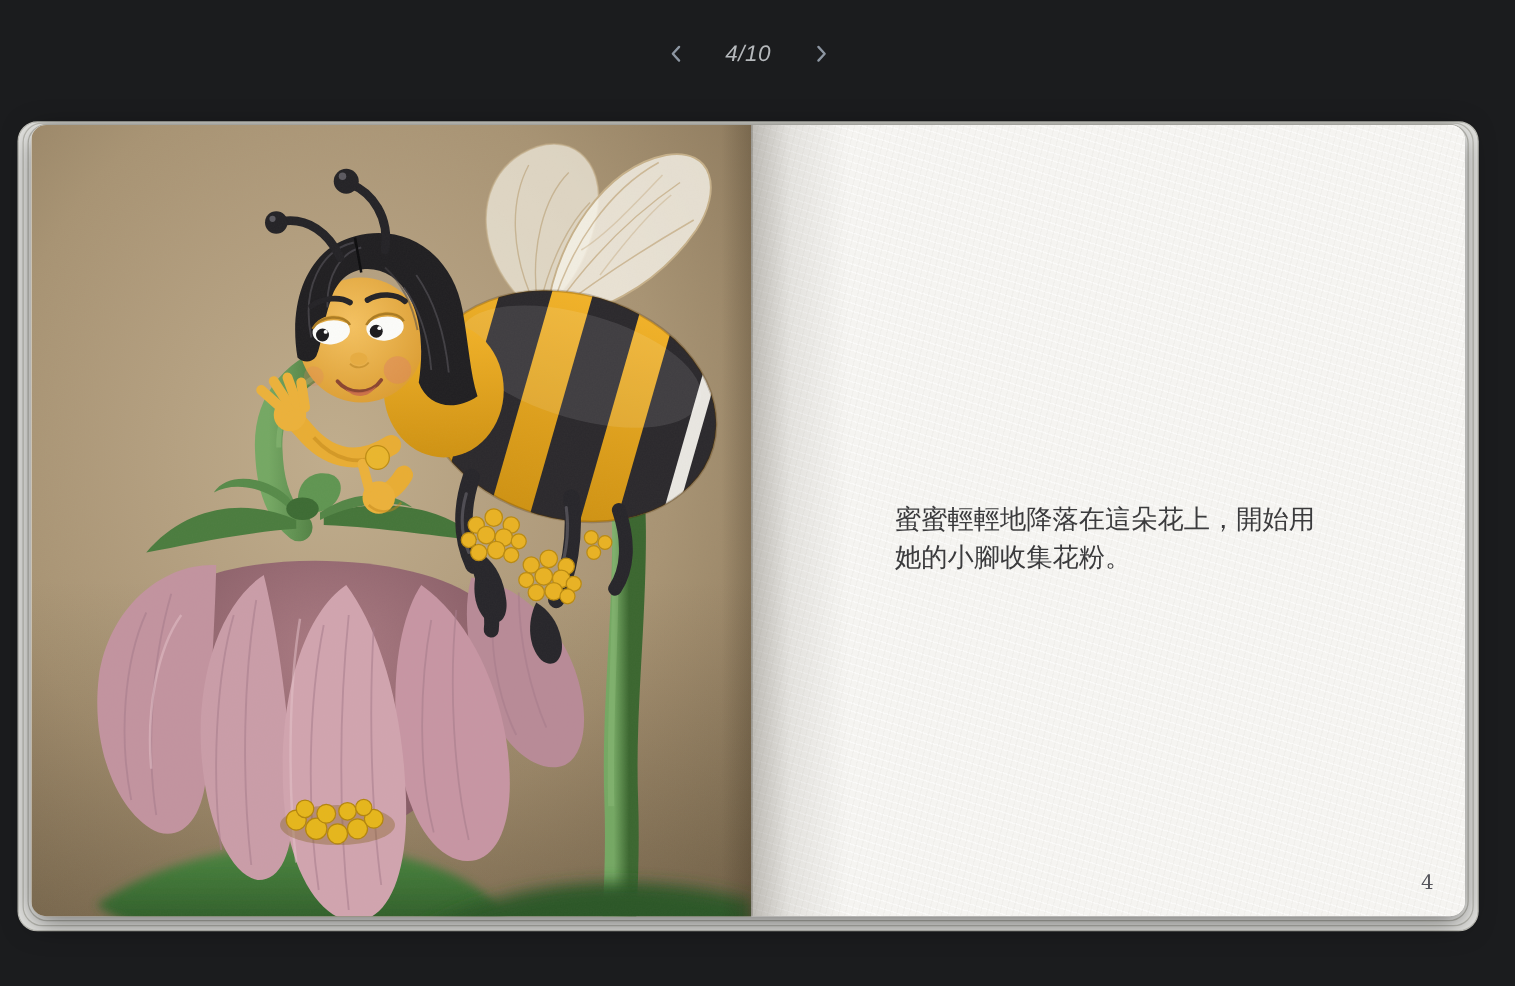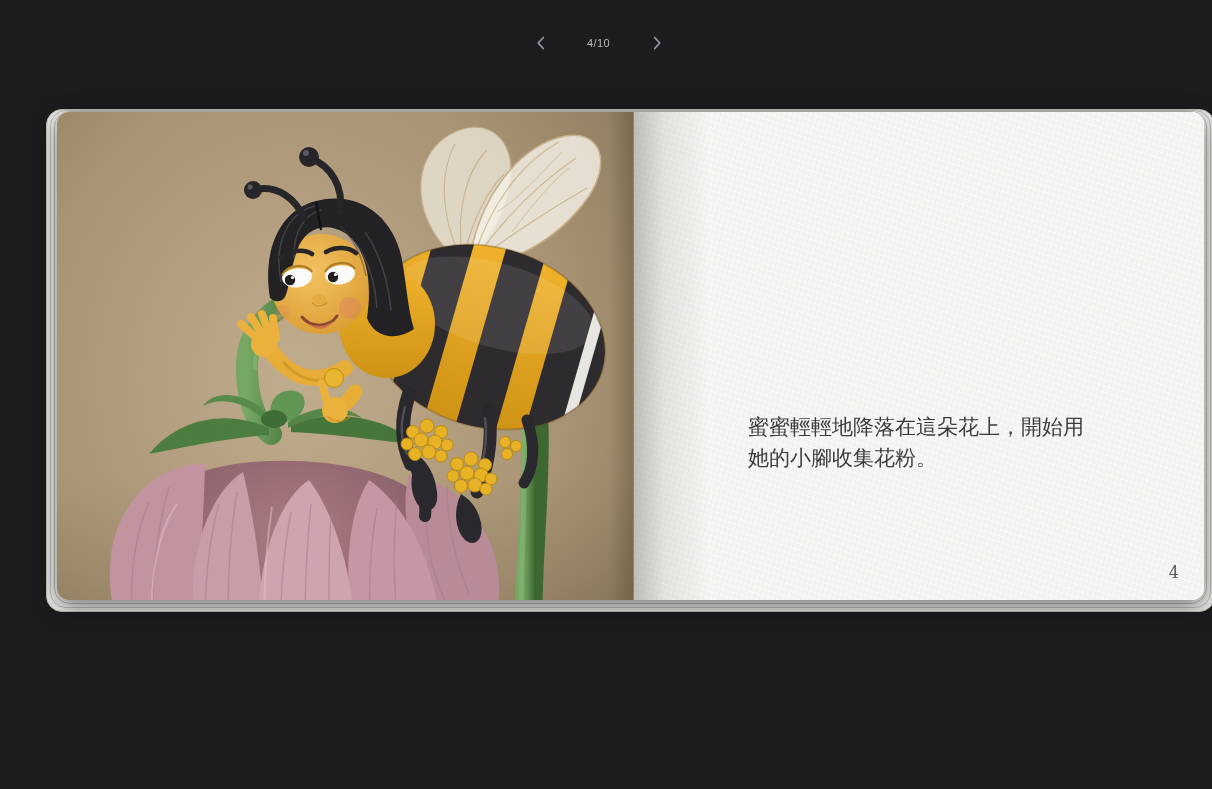--- a/index.html
+++ b/index.html
@@ -14,26 +14,26 @@
   .pager {
     position:absolute; top:30px; left:25px; width:1147px;
     display:flex; justify-content:center; align-items:center; gap:24px;
   }
   .nav-btn {
     background:none; border:none; padding:2px; margin:0; cursor:pointer;
     color:#8d96a2; display:flex; align-items:center; justify-content:center;
   }
   .nav-btn svg { display:block; }
   .page-indicator {
-    color:#b5b8bb; font-size:11px; font-weight:500; letter-spacing:.4px;
-    min-width:42px; text-align:center;
+    color:#b5b8bb; font-size:18px; font-weight:500; letter-spacing:.4px;
+    min-width:42px; text-align:center;font-style:italic;
   }
 
   
-  .book { position:absolute; left:25px; top:112px; width:1147px; height:488px;margin-left:32px; }
+  .book { position:absolute; left:25px; top:100px; width:1147px; height:633px; }
   .stack { position:absolute; border-radius:16px; border:1px solid #c2c2bb; }
   .stack.s3 { left:-11px; right:-11px; top:-3px; bottom:-12px; background:#e9e9e6; }
   .stack.s2 { left:-7px;  right:-7px;  top:-2px; bottom:-8px;  background:#f0f0ed; }
   .stack.s1 { left:-3px;  right:-3px;  top:-1px; bottom:-4px;  background:#f7f7f4; }
   .spread {
     position:absolute; inset:0; border-radius:12px; overflow:hidden;
     display:flex; box-shadow:0 6px 22px rgba(0,0,0,.55);
     background:#f5f4f1;
   }
   .page-left { width:576px; height:662px; position:relative; flex:0 0 auto; }

